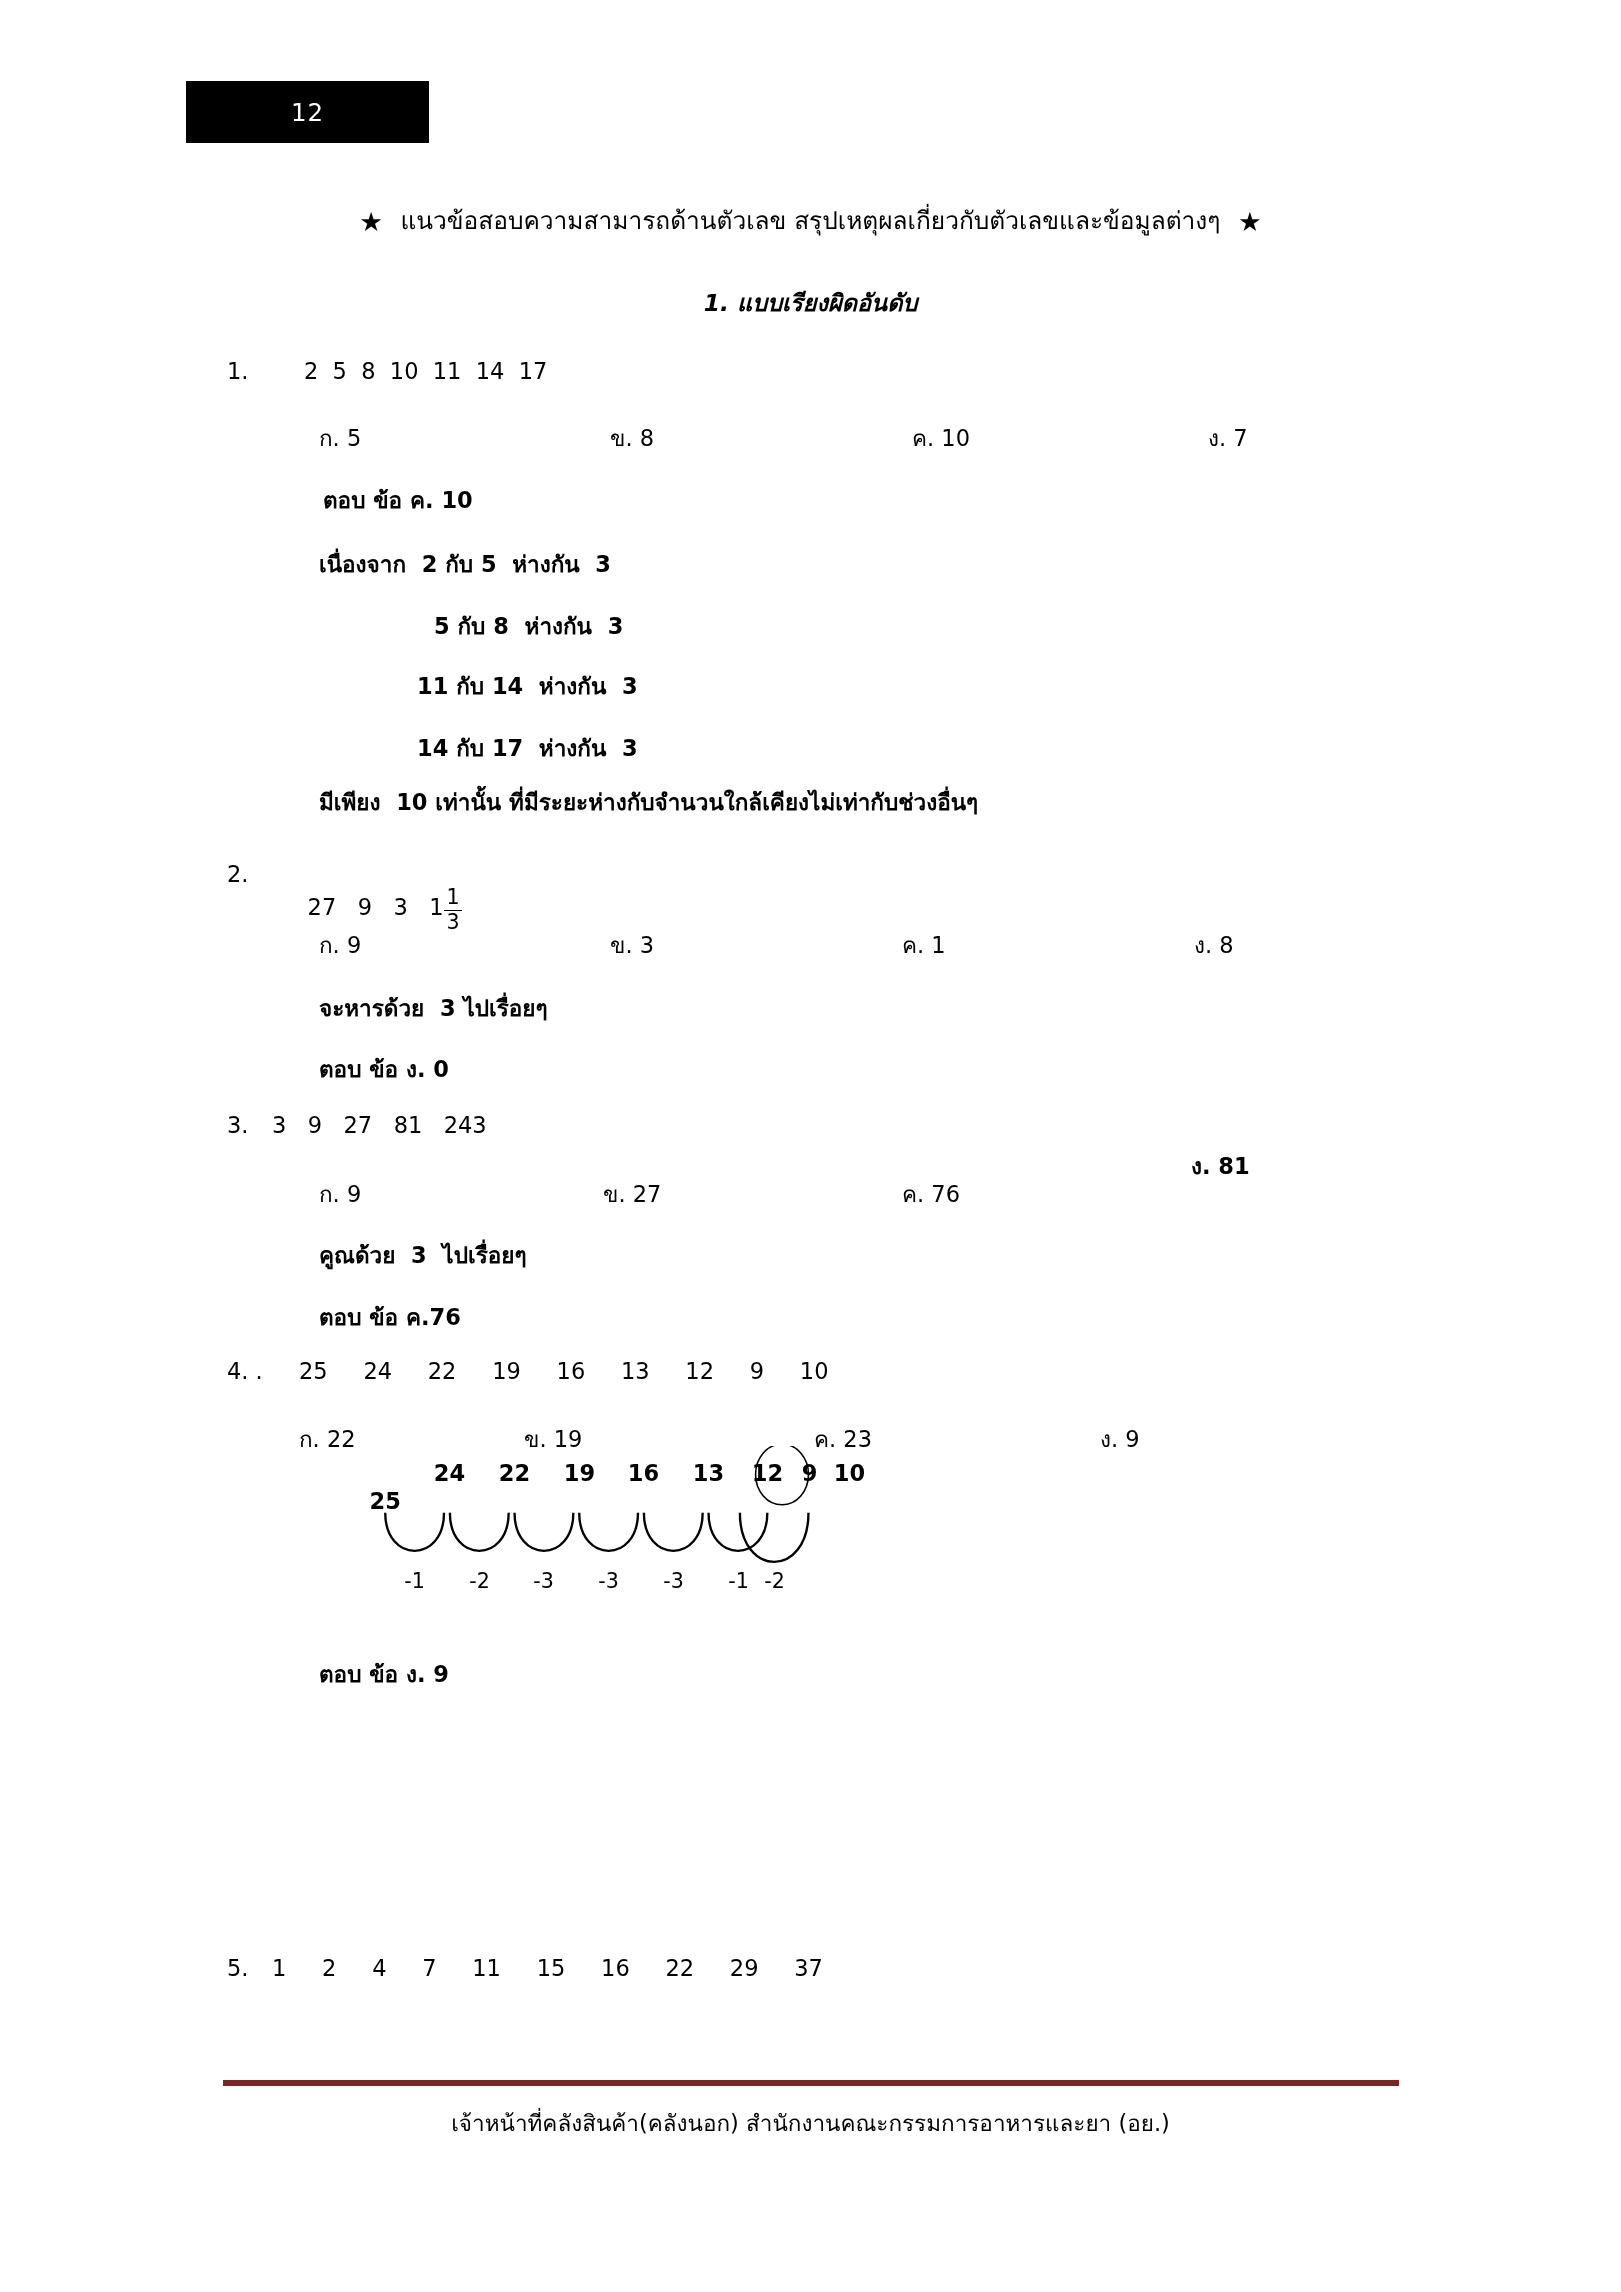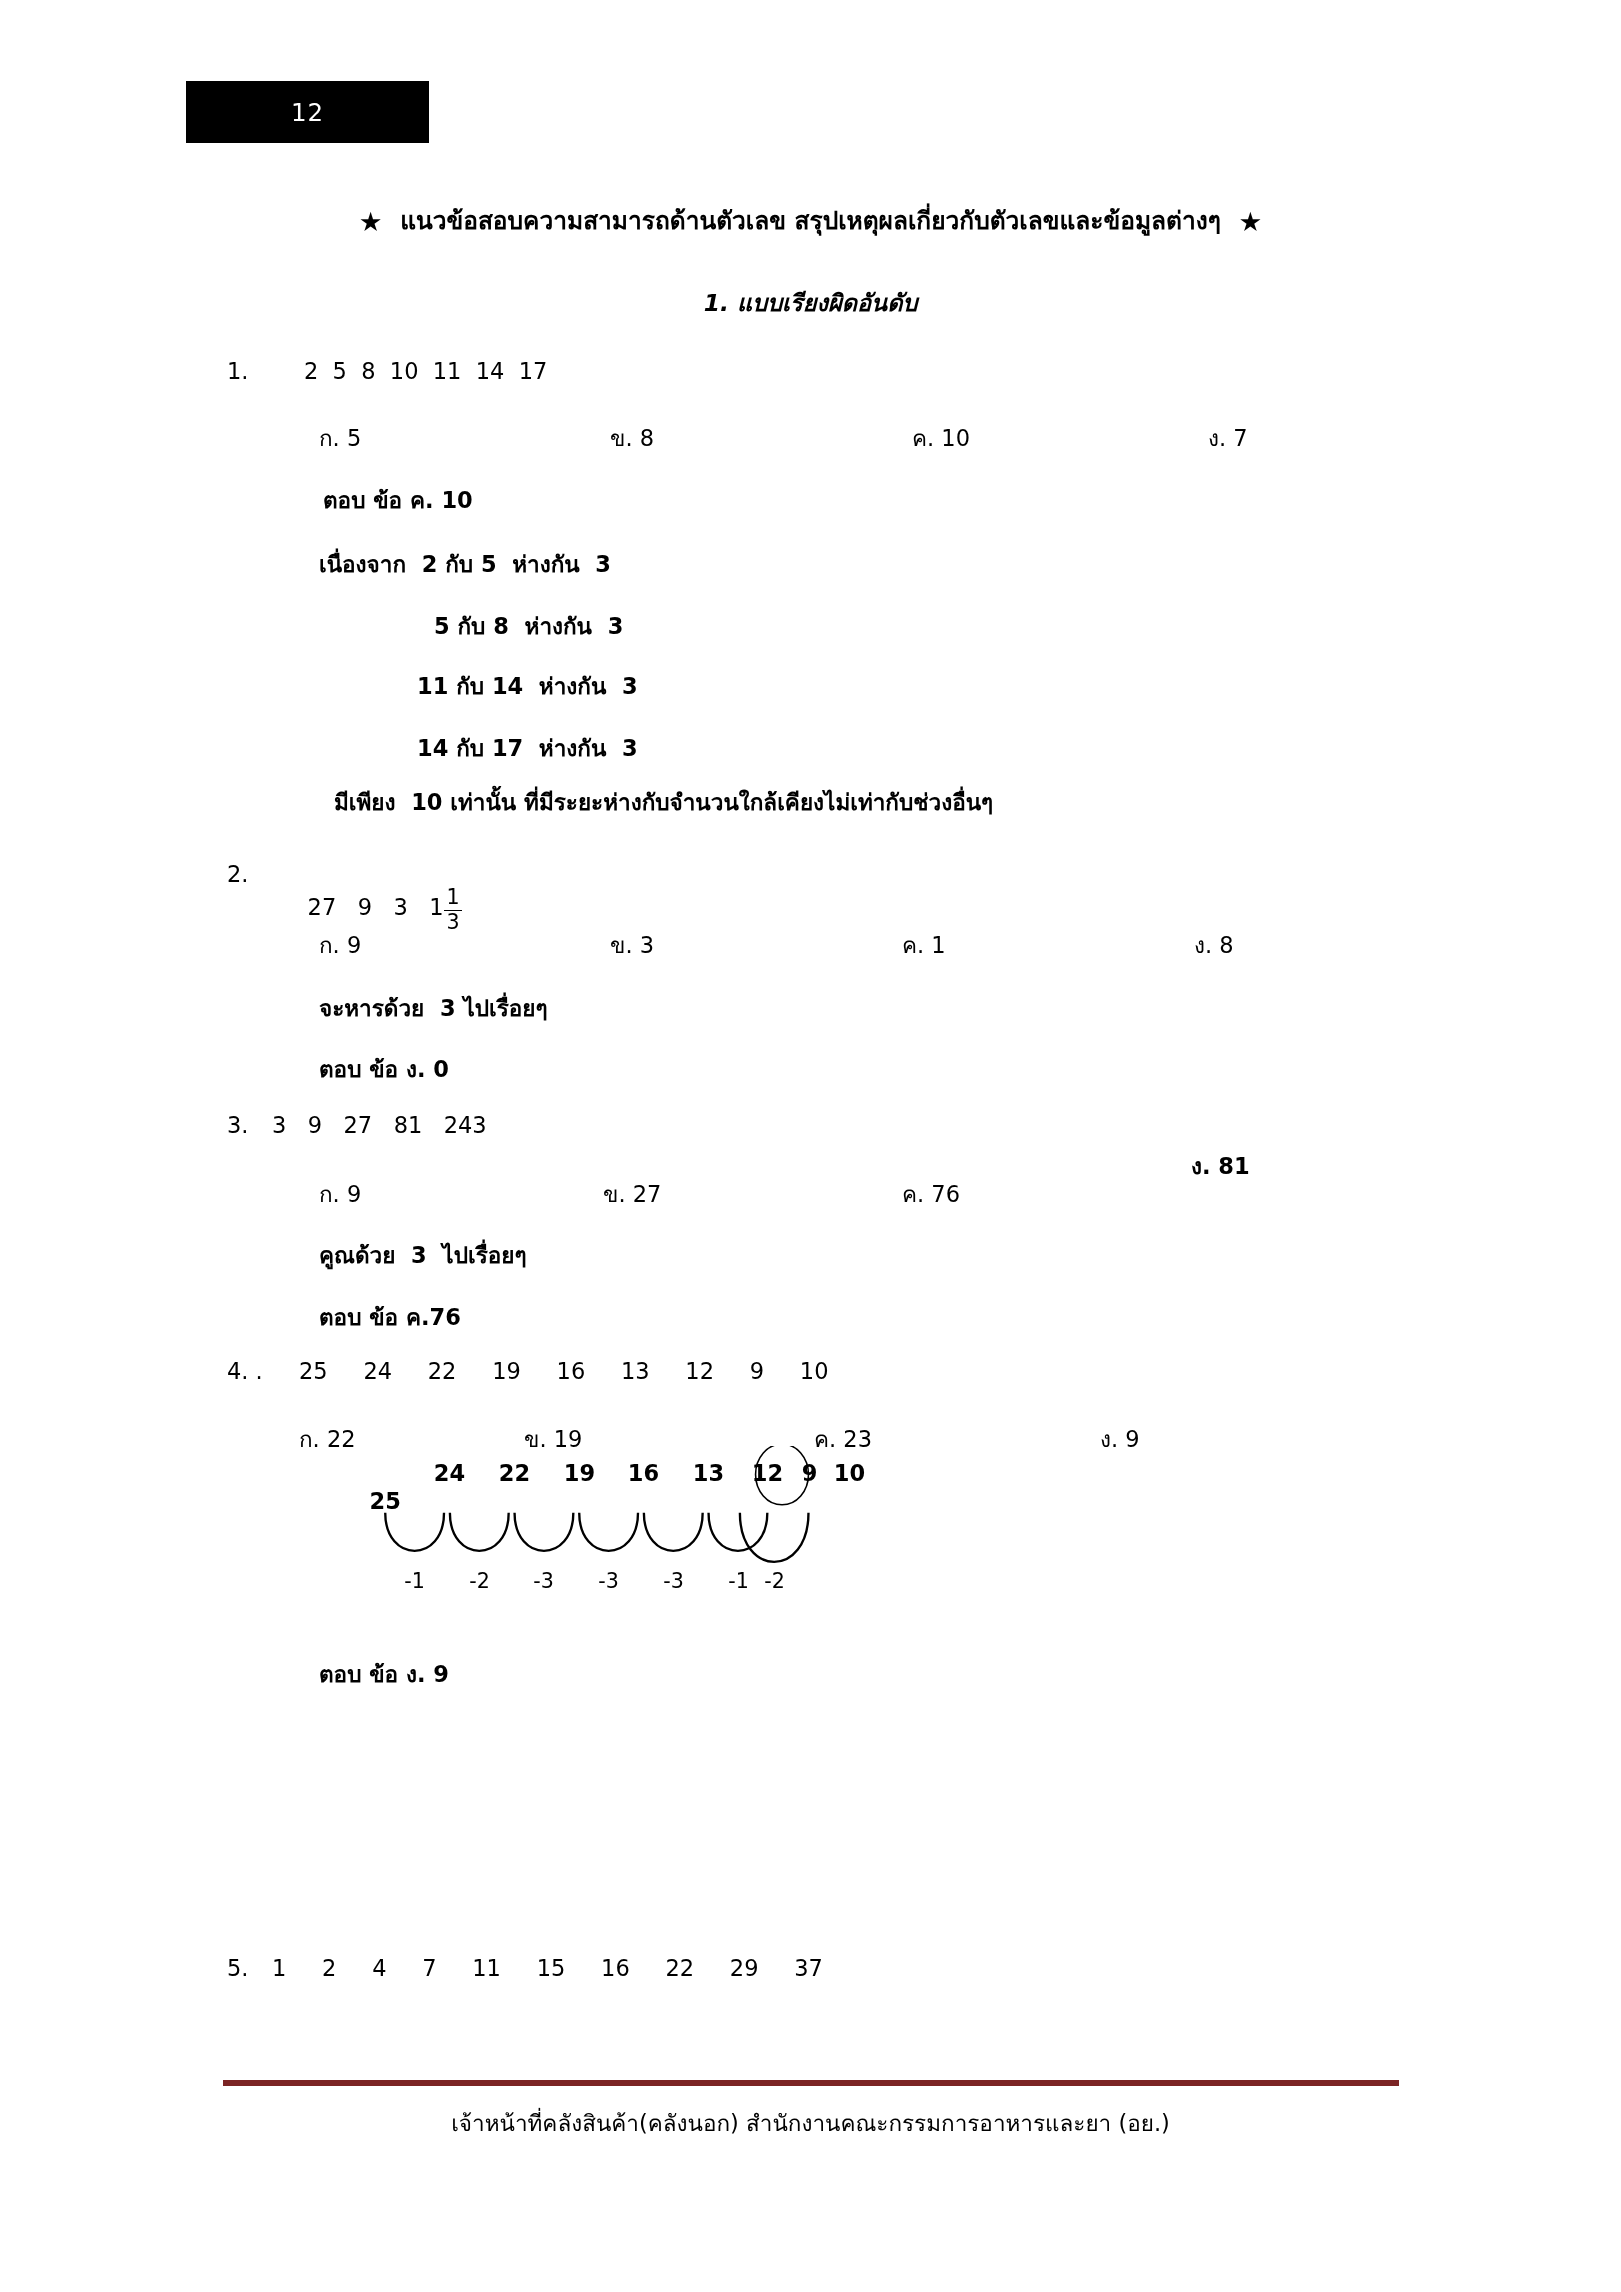--- a/index.html
+++ b/index.html
@@ -39,21 +39,21 @@
   }
 
   
   .heading {
     position: absolute;
     left: 0;
     top: 201px;
     width: 1621px;
     text-align: center;
     font-size: 24.5px;
-    font-weight: bold;
+    font-weight: normal;
     white-space: nowrap;
   }
   .heading .star {
     font-size: 26.5px;
     vertical-align: -2px;
   }
   .heading .htext {
     padding: 0 17.6px;
   }
   .subheading {
@@ -150,21 +150,21 @@
   <div class="t" style="left:319px; top:420px;">ก. 5</div>
   <div class="t" style="left:610px; top:420px;">ข. 8</div>
   <div class="t" style="left:912px; top:420px;">ค. 10</div>
   <div class="t" style="left:1208px; top:420px;">ง. 7</div>
 
   <div class="t bold" style="left:323px; top:482px;">ตอบ ข้อ ค. 10</div>
   <div class="t bold" style="left:319px; top:546px;">เนื่องจาก  2 กับ 5  ห่างกัน  3</div>
   <div class="t bold" style="left:434px; top:608px;">5 กับ 8  ห่างกัน  3</div>
   <div class="t bold" style="left:417px; top:668px;">11 กับ 14  ห่างกัน  3</div>
   <div class="t bold" style="left:417px; top:730px;">14 กับ 17  ห่างกัน  3</div>
-  <div class="t bold" style="left:319px; top:784px;margin-left:15px;">มีเพียง  10 เท่านั้น ที่มีระยะห่างกับจำนวนใกล้เคียงไม่เท่ากับช่วงอื่นๆ</div>
+  <div class="t bold" style="left:319px; top:784px;">มีเพียง  10 เท่านั้น ที่มีระยะห่างกับจำนวนใกล้เคียงไม่เท่ากับช่วงอื่นๆ</div>
 
   <div class="t" style="left:227px; top:861px;">2.</div>
   <div class="t" style="left:279px; top:861px;">
     <span>27   9   3   1</span><span class="frac"><span class="num">1</span><span class="bar"></span><span class="den">3</span></span>
   </div>
 
   <div class="t" style="left:319px; top:927px;">ก. 9</div>
   <div class="t" style="left:610px; top:927px;">ข. 3</div>
   <div class="t" style="left:902px; top:927px;">ค. 1</div>
   <div class="t" style="left:1194px; top:927px;">ง. 8</div>

